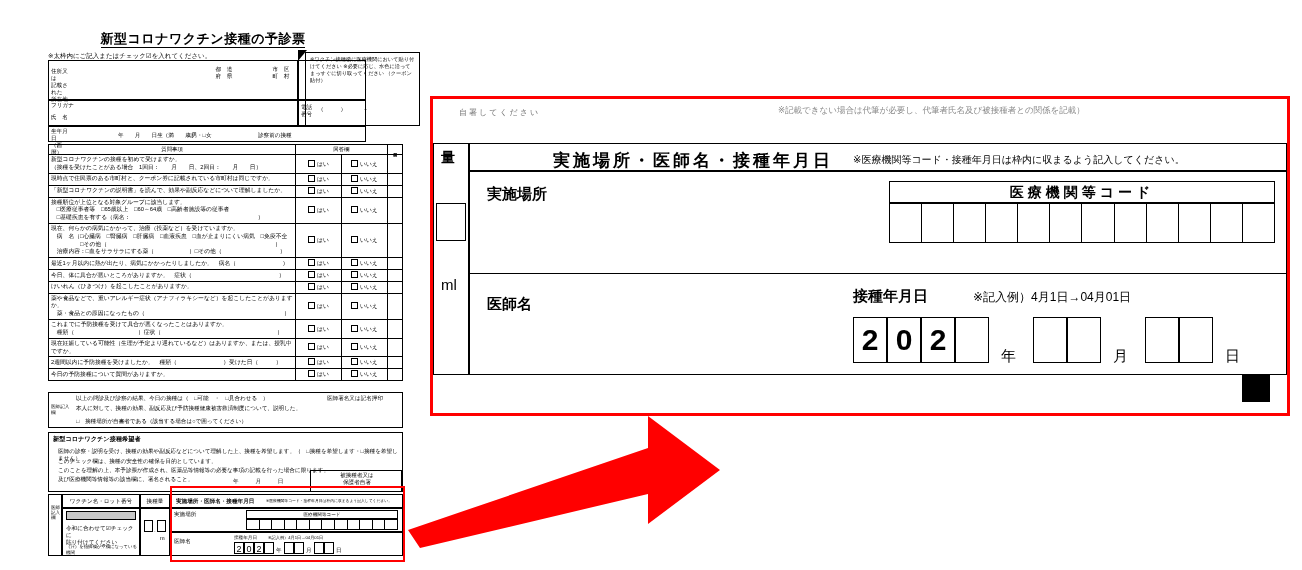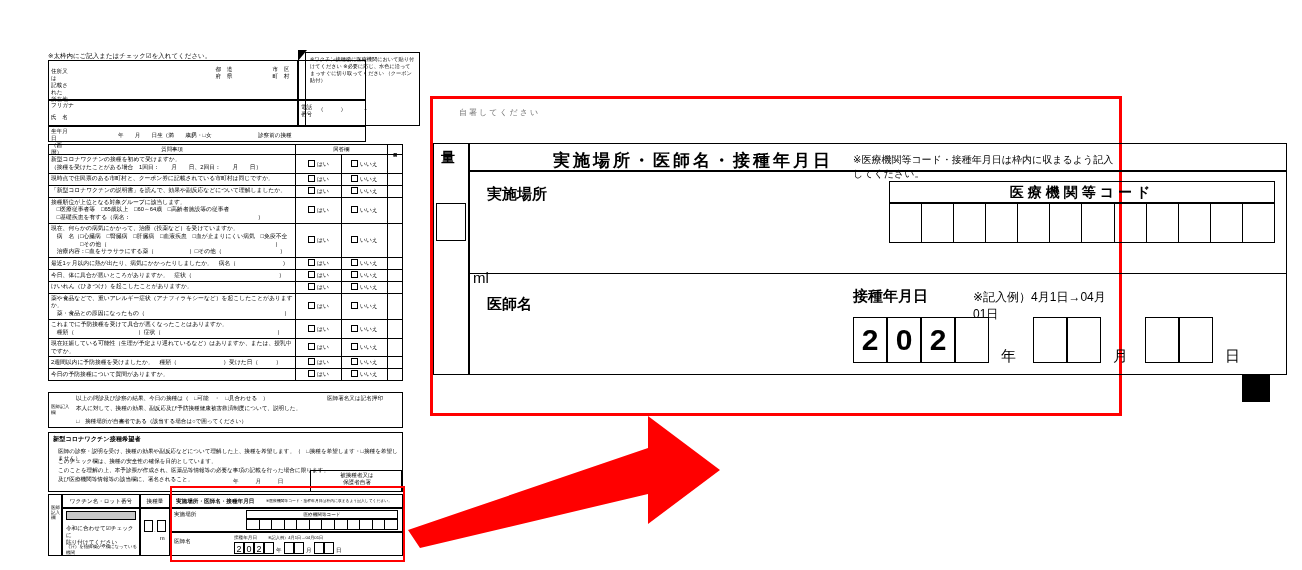--- a/index.html
+++ b/index.html
@@ -45,21 +45,21 @@
 
   
   .docblk{position:absolute;left:30px;top:384px;width:355px;height:36px;}
   .applicant{position:absolute;left:30px;top:424px;width:355px;height:60px;}
   .bottomblk{position:absolute;left:30px;top:486px;width:355px;height:62px;}
 
   
   .redbox-small{position:absolute;left:152px;top:478px;width:235px;height:76px;border:2px solid #ff0000;box-sizing:border-box;}
 
   
-  .zoom{position:absolute;left:430px;top:96px;width:692px;height:320px;border:3px solid #ff0000;box-sizing:border-box;background:#fff;}
+  .zoom{position:absolute;left:430px;top:96px;width:860px;height:320px;border:3px solid #ff0000;box-sizing:border-box;background:#fff;}
   .zgray{position:absolute;font-size:8px;color:#777;}
 
   .zrow-title{position:absolute;left:36px;top:44px;width:818px;height:28px;border:1px solid #000;box-sizing:border-box;}
   .zleftcell{position:absolute;left:0px;top:44px;width:36px;height:232px;border:1px solid #000;box-sizing:border-box;}
   .zbody{position:absolute;left:36px;top:72px;width:818px;height:204px;border:1px solid #000;box-sizing:border-box;}
   .codebox{position:absolute;border:1px solid #000;box-sizing:border-box;display:flex;}
   .codebox div{flex:1;border-right:1px solid #000;}
   .codebox div:last-child{border-right:none;}
 
   .bigdigit{position:absolute;border:1px solid #000;box-sizing:border-box;text-align:center;font-size:30px;line-height:44px;font-weight:bold;width:34px;height:46px;}
@@ -76,20 +76,23 @@
 </head>
 <body>
 
 <div class="corner c-tl"></div>
 <div class="corner c-tr"></div>
 <div class="corner c-bl"></div>
 <div class="corner c-br"></div>
 
 <div class="sheet">
 
+  <div class="doc-title">
+    <span class="u">新型コロナワクチン接種の予診票</span>
+  </div>
 
   <div class="note-top">※太枠内にご記入またはチェック☑を入れてください。</div>
 
   <div class="bx hdr"></div>
   <div class="tt" style="left:33px;top:60px;width:22px;">住所又は
 記載された
 所在地</div>
   <div class="tt ctr" style="left:186px;top:58px;width:40px;">都　道
 府　県</div>
   <div class="tt ctr" style="left:248px;top:58px;width:30px;">市　区
@@ -292,29 +295,30 @@
   <div class="redbox-small"></div>
 </div>
 
 <svg class="arrow" viewBox="0 0 330 140">
   <polygon points="10,122 250,40 250,8 322,62 250,116 250,86 22,140" fill="#ff0000"></polygon>
 </svg>
 
 <div class="zoom">
 
   <div class="zgray" style="left:26px;top:8px;letter-spacing:2px;">自署してください</div>
+  <div class="zgray" style="left:345px;top:6px;color:#8a8a8a;font-size:8.5px;">※記載できない場合は代筆が必要し、代筆者氏名及び被接種者との関係を記載）</div>
 
   <div class="zrow-title"></div>
   <div style="position:absolute;left:120px;top:50px;font-size:17px;font-weight:bold;letter-spacing:3px;">実施場所・医師名・接種年月日</div>
   <div style="position:absolute;left:420px;top:54px;font-size:10px;">※医療機関等コード・接種年月日は枠内に収まるよう記入してください。</div>
 
   <div class="zleftcell"></div>
   <div style="position:absolute;left:8px;top:50px;font-size:14px;font-weight:bold;">量</div>
   <div class="mlbox" style="top:104px;"></div>
-  <div class="mltext" style="top:170px;margin-left:32px;">ml</div>
+  <div class="mltext" style="top:177px;">ml</div>
 
   <div class="zbody"></div>
   <div style="position:absolute;left:54px;top:86px;font-size:15px;font-weight:bold;">実施場所</div>
   <div style="position:absolute;left:54px;top:196px;font-size:15px;font-weight:bold;">医師名</div>
   <div style="position:absolute;left:36px;top:174px;width:818px;border-top:1px solid #000;"></div>
 
   <div style="position:absolute;left:456px;top:82px;width:386px;height:22px;border:1px solid #000;box-sizing:border-box;text-align:center;font-size:14px;line-height:21px;font-weight:bold;letter-spacing:4px;">医療機関等コード</div>
   <div class="codebox" style="left:456px;top:104px;width:386px;height:40px;">
     <div></div>
       <div></div>

